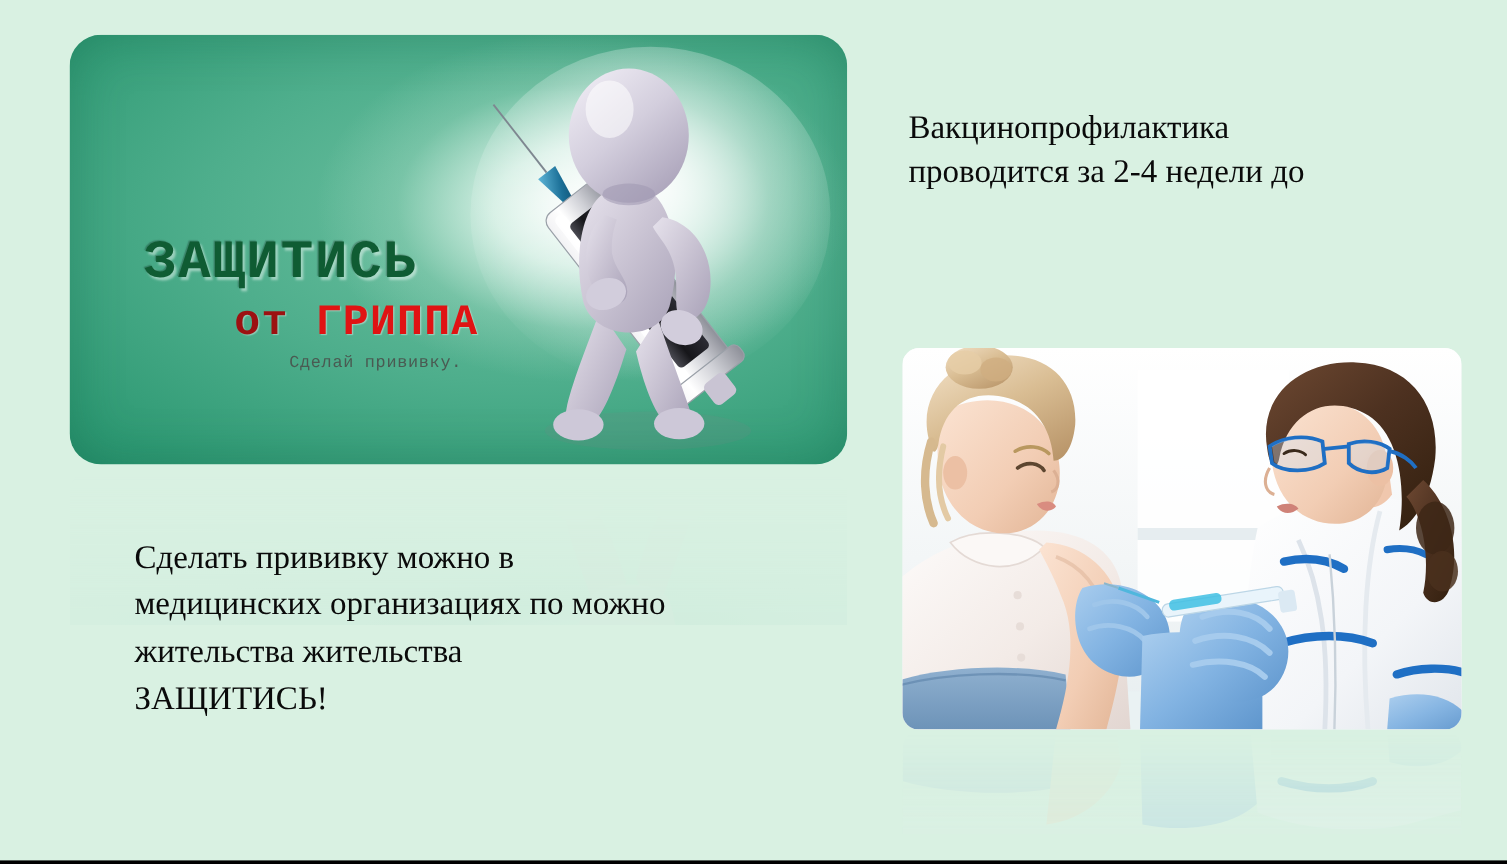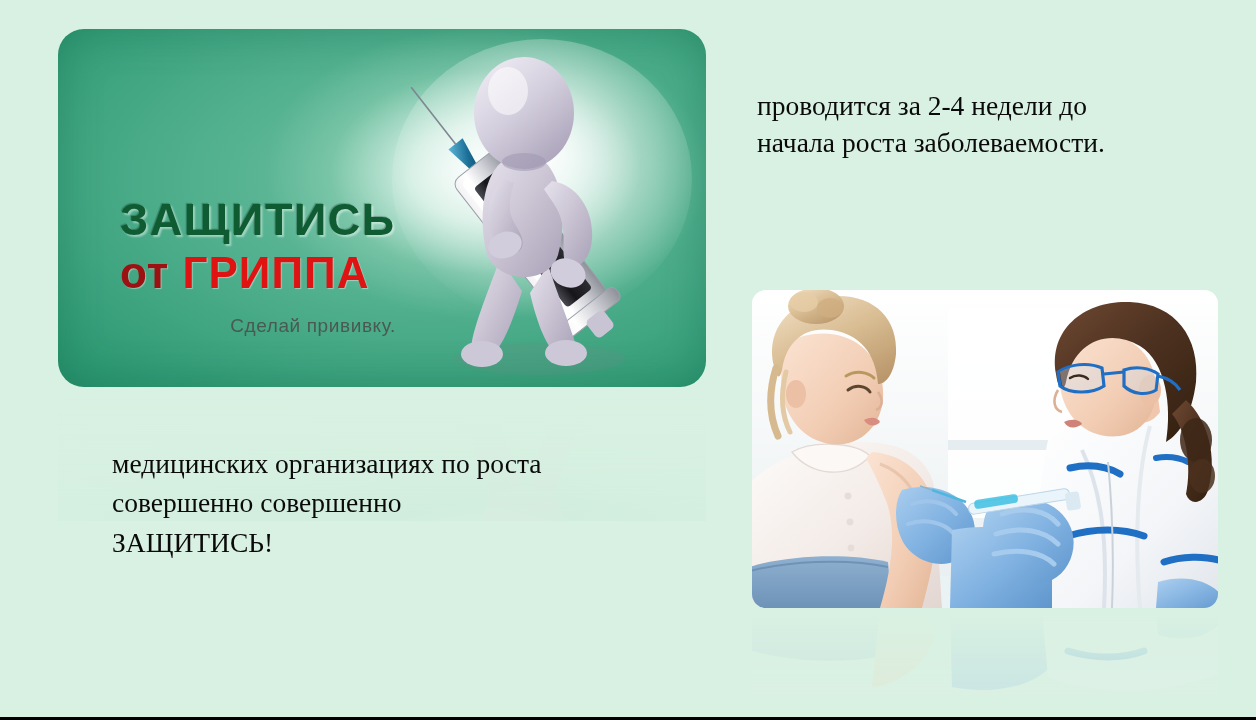--- a/index.html
+++ b/index.html
@@ -57,45 +57,45 @@
     pointer-events: none;
   }
 
   
   .poster-text {
     position: absolute;
     left: 62px;
     top: 168px;
     width: 360px;
     text-align: left;
-    font-family: Liberation Sans, sans-serif;
+    font-family: Liberation Mono, monospace;
     z-index: 5;
   }
   .ptitle1 {
     font-size: 45px;
     font-weight: bold;
     letter-spacing: 1.5px;
     color: #0f5c33;
     line-height: 1.0;
     text-shadow: 2px 2px 2px rgba(255,255,255,0.45), -1px -1px 1px rgba(0,0,0,0.25);
   }
   .ptitle2 {
     margin-top: 9px;
-    font-size: 44px;
+    font-size: 36px;
     font-weight: bold;
     letter-spacing: 1px;
     line-height: 1.0;
-    text-align: left;
+    text-align: center;
     padding-right: 6px;
   }
   .ptitle2 .w1 { color: #9c1111; text-shadow: 1px 1px 1px rgba(255,255,255,0.4); }
   .ptitle2 .w2 { color: #e01313; text-shadow: 1px 1px 1px rgba(255,255,255,0.4); }
   .psub {
-    margin-top: 20px;
-    font-size: 19px;
+    margin-top: 8px;
+    font-size: 14px;
     color: #4a5a52;
     letter-spacing: 0.6px;
     text-align: center;
     padding-left: 26px;
   }
 
   
   #figure-art {
     position: absolute;
     right: 4px;
@@ -306,27 +306,28 @@
           <path d="M176 236 C186 266 196 292 202 310 C207 324 194 332 184 325 C173 316 164 290 158 264 Z" fill="#cfd8d4"></path>
           <ellipse cx="110" cy="325" rx="21" ry="13" fill="#d8e0dc"></ellipse>
           <ellipse cx="194" cy="324" rx="21" ry="13" fill="#d8e0dc"></ellipse>
           <path d="M131 182 C112 196 106 216 114 242 C122 264 176 266 186 246 C196 216 190 198 172 182 Z" fill="#d4ddd9"></path>
         </g>
       </svg>
     </div>
   </div>
 
   <div id="text-top-right">
+    <span class="tline">Вакцинопрофилактика</span>
     <span class="tline">проводится за 2-4 недели до</span>
-    <span class="tline">начала роста заболеваемости.</span>
   </div>
 
   <div id="text-bottom-left">
-    <span class="tline">медицинских организациях по роста</span>
-    <span class="tline">совершенно совершенно</span>
+    <span class="tline">Сделать прививку можно в</span>
+    <span class="tline">медицинских организациях по можно</span>
+    <span class="tline">жительства жительства</span>
     <span class="tline">ЗАЩИТИСЬ!</span>
   </div>
 
   <div id="photo-wrap">
     <div id="photo">
       <svg viewBox="0 0 466 318" width="466" height="318" xmlns="http://www.w3.org/2000/svg">
         <defs>
           <linearGradient id="bgRoom" x1="0" y1="0" x2="0" y2="1">
             <stop offset="0%" stop-color="#ffffff"></stop>
             <stop offset="55%" stop-color="#f3f6f7"></stop>

